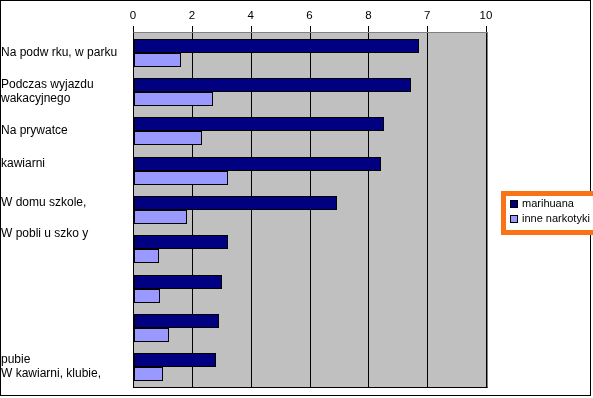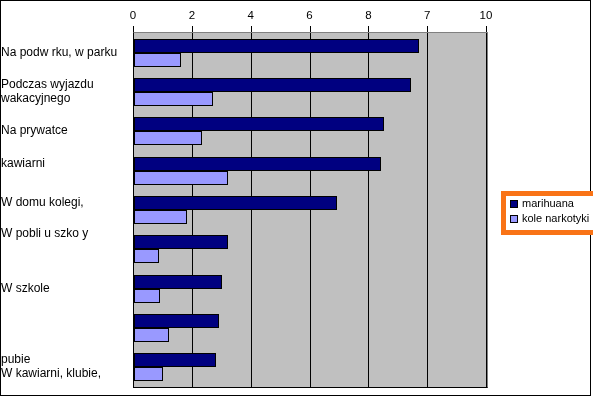--- a/index.html
+++ b/index.html
@@ -170,27 +170,24 @@
         <span>Na prywatce</span>
       </div>
       <div class="cat-label" style="top: 45px;">
         <span>Podczas wyjazdu</span>
         <span>wakacyjnego</span>
       </div>
       <div class="cat-label" style="top: 123.667px;">
         <span>kawiarni</span>
       </div>
       <div class="cat-label" style="top: 163px;">
-        <span>W domu kolegi,</span>
+        <span>W domu szkole,</span>
       </div>
       <div class="cat-label" style="top: 194px; padding-left: 20px;">
         <span>W pobli  u szko  y</span>
-      </div>
-      <div class="cat-label" style="top: 248.667px;">
-        <span>W szkole</span>
       </div>
       <div class="cat-label" style="top: 320.333px;">
         <span>pubie</span>
         <span>W kawiarni, klubie,</span>
       </div>
     </div>
 
   <div id="plot-area">
     <div id="gridlines">
         <div class="gridline" style="left: 57.8333px;"></div>
@@ -240,17 +237,17 @@
       </div>
   </div>
 
   <div id="legend">
       <div class="legend-item">
         <span class="legend-swatch" style="background: rgb(0, 0, 128);"></span>
         <span class="legend-label">marihuana</span>
       </div>
       <div class="legend-item">
         <span class="legend-swatch" style="background: rgb(153, 153, 255);"></span>
-        <span class="legend-label">kole narkotyki</span>
+        <span class="legend-label">inne narkotyki</span>
       </div>
     </div>
 
 </div>
 
 </body></html>

